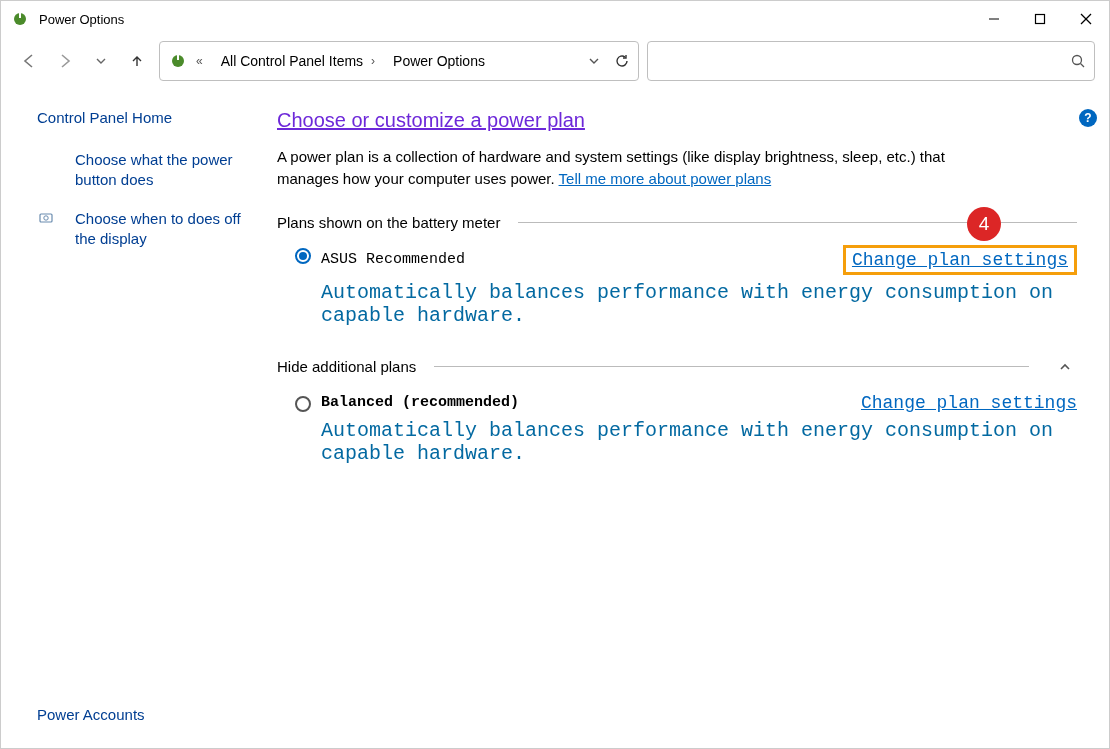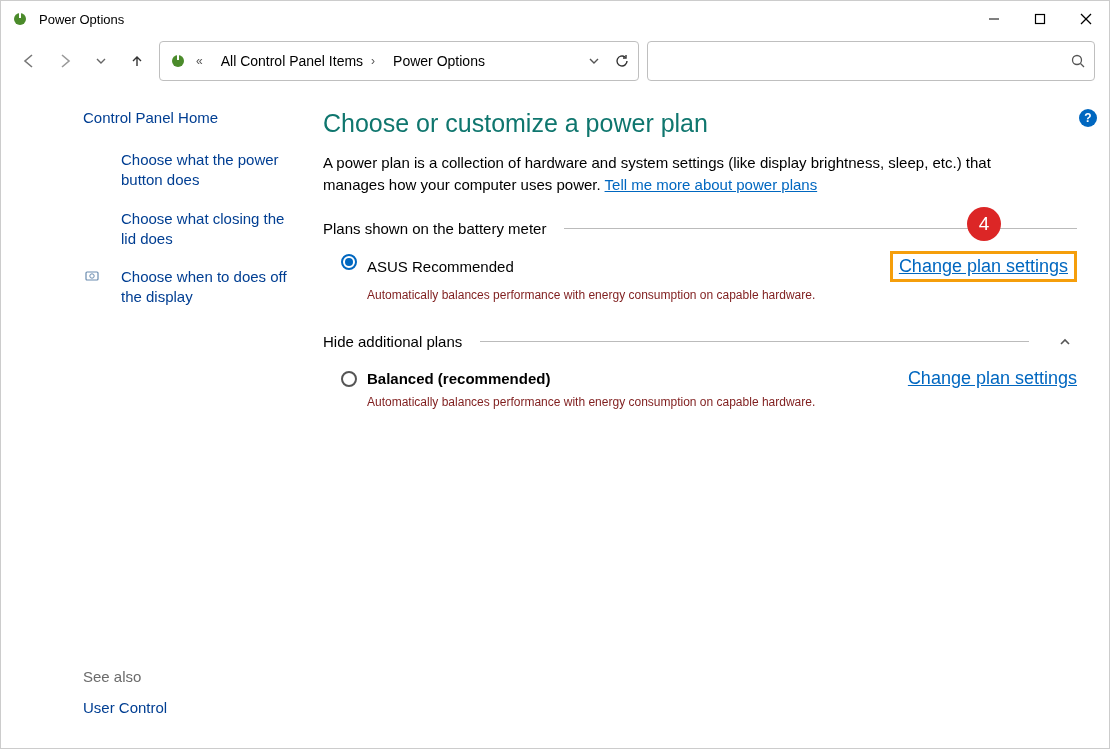--- a/index.html
+++ b/index.html
@@ -80,22 +80,21 @@
     width:18px;height:18px;border-radius:50%;
     background:#0067c0;color:#fff;
     font-weight:bold;font-size:12px;
     display:flex;align-items:center;justify-content:center;
   }
 
   
   .body {
     display:flex;
     height: calc(749px - 36px - 56px);
-    padding: 10px 24px 16px 12px;
-    margin-left: 46px;
+    padding: 10px 24px 9px 12px;
   }
   .sidebar {
     width: 248px;
     flex-shrink:0;
     padding: 6px 14px 0 24px;
     display:flex;flex-direction:column;
   }
   .sidebar a, .seealso a {
     color:#003e92;
     text-decoration:none;
@@ -118,24 +117,25 @@
     padding-bottom:4px;
   }
   .seealso-hd {
     color:#6b6b6b; font-size:15px; margin-bottom:14px;
   }
   .seealso a { display:block; margin-bottom:14px;}
 
   
   .main { flex:1; padding: 6px 8px 0 16px; }
   .main-title {
-    color:#0f766e;
-    font-size:25px;
+    color:#6d28d9;
+    font-size:20px;
     font-weight:400;
     margin:0 0 14px 0;
+    text-decoration:underline;
   }
   .main-desc {
     font-size:15px;
     line-height:1.45;
     margin:0 0 24px 0;
     max-width: 720px;
   }
   .link { color:#0067c0; cursor:pointer;}
   .change-link { color:#0067c0; font-size:18px; }
 
@@ -161,29 +161,29 @@
     margin-bottom:28px;
   }
   .plan .radio {
     width:16px;height:16px;border:2px solid #555;border-radius:50%;
     margin-top:3px;margin-right:10px;position:relative;flex-shrink:0;
   }
   .plan .radio.selected { border-color:#0067c0;}
   .plan .radio.selected::after{
     content:"";position:absolute;inset:2px;border-radius:50%;background:#0067c0;
   }
-  .plan-body { flex:1; }
+  .plan-body { flex:1;font-family:Liberation Mono, monospace; }
   .plan-row {
     display:flex;align-items:center;justify-content:space-between;
     gap:20px;
   }
   .plan-name { font-size:15px; }
   .plan-name.bold { font-weight:600; }
   .plan-desc {
-    font-size:12px;color:#7f1d1d;margin-top:6px;
+    font-size:20px;color:#0369a1;margin-top:6px;
   }
 
   .highlight-box {
     border:3px solid #f59e0b;
     padding:2px 6px;
     display:inline-block;
   }
 
   
   .anno {
@@ -292,36 +292,31 @@
 <div class="body">
 
   <div class="sidebar">
     <a href="#" class="side-home">Control Panel Home</a>
 
     <div class="side-link">
       <span class="ico"></span>
       <a href="#">Choose what the power button does</a>
     </div>
     <div class="side-link">
-      <span class="ico"></span>
-      <a href="#">Choose what closing the lid does</a>
-    </div>
-    <div class="side-link">
       <span class="ico">
         <svg width="16" height="16" viewBox="0 0 16 16">
             <rect x="2" y="3" width="12" height="8" rx="1" fill="none" stroke="#6a8caf" stroke-width="1.2"></rect>
             <circle cx="8" cy="7" r="2.2" fill="none" stroke="#6a8caf" stroke-width="1"></circle>
           </svg>
       </span>
       <a href="#">Choose when to does off the display</a>
     </div>
 
     <div class="seealso">
-      <div class="seealso-hd">See also</div>
-      <a href="#">User Control</a>
+      <a href="#">Power Accounts</a>
     </div>
   </div>
 
   <div class="main">
     <h1 class="main-title">Choose or customize a power plan</h1>
     <p class="main-desc">
       <span>A power plan is a collection of hardware and system settings (like display brightness, sleep, etc.) that manages how your computer uses power. </span><a href="#" class="link">Tell me more about power plans</a>
     </p>
 
     <div class="section-label-row">

